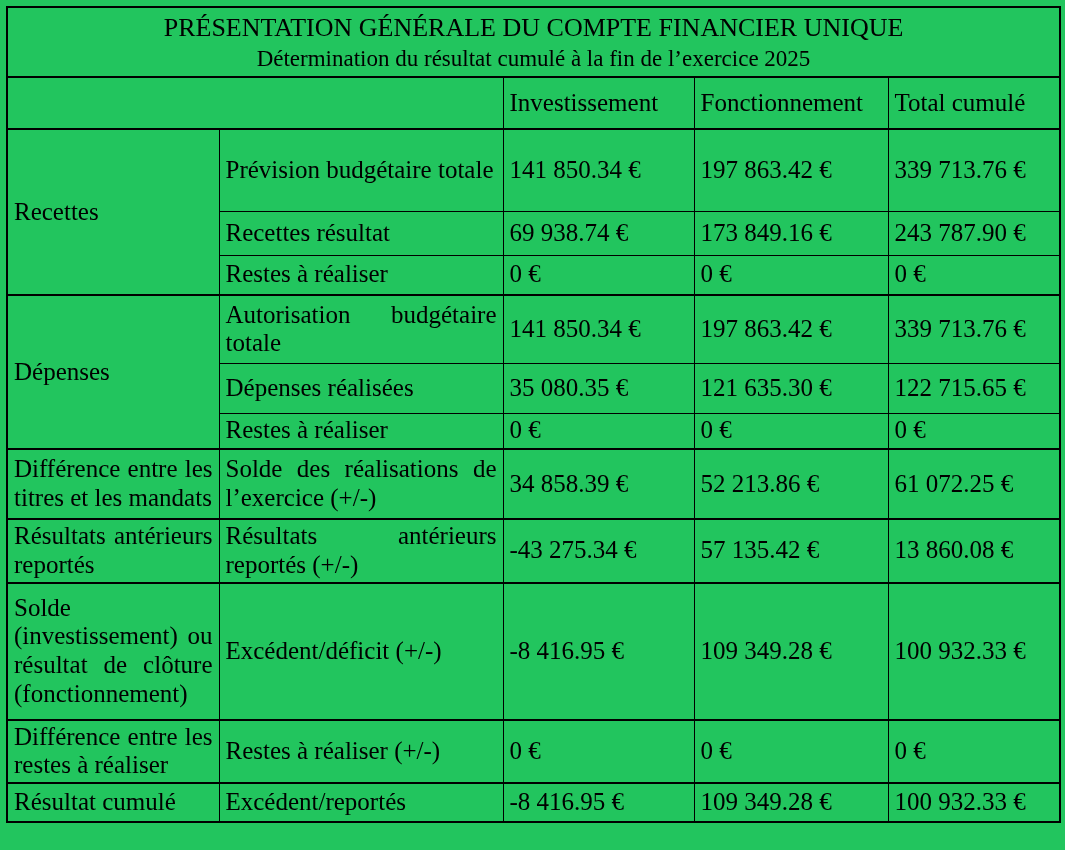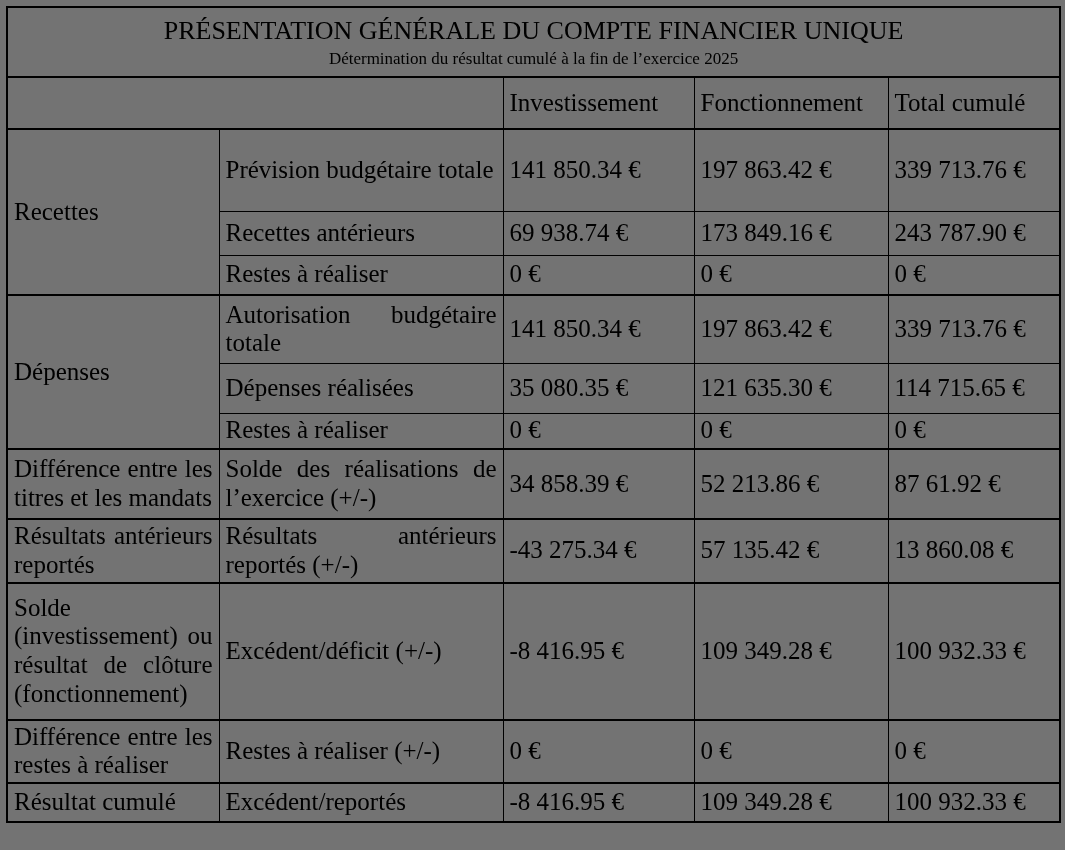--- a/index.html
+++ b/index.html
@@ -6,21 +6,21 @@
     margin: 0;
     padding: 0;
     background: #ffffff;
     color: #000000;
     font-family: "Liberation Serif", "DejaVu Serif", serif;
   }
   .page {
     width: 1065px;
     height: 850px;
     position: relative;
-    background: #737373;
+    background: #22c55e;
     overflow: hidden;
   }
   table.cfu {
     border-collapse: collapse;
     table-layout: fixed;
     width: 1053px;
     margin: 6px 0 0 6px;
     border: 2px solid #000000;
   }
   table.cfu td {
@@ -47,21 +47,21 @@
   tr.r-s2 { height: 60px; }
   tr.r-s3 { height: 137px; }
   tr.r-s4 { height: 59px; }
   tr.r-s5 { height: 39px; }
 
   td.title-cell {
     text-align: center;
     padding: 4px 6px;
   }
   .t1 { font-size: 26px; line-height: 1.3; }
-  .t2 { font-size: 17px; line-height: 1.25; }
+  .t2 { font-size: 23px; line-height: 1.25; }
 
   td.cat, td.lbl { text-align: justify; }
   td.val, td.hdr { text-align: left; }
 </style>
 </head>
 <body>
 
 <div class="page">
   <table class="cfu">
     <colgroup>
@@ -88,21 +88,21 @@
     </tr>
 
     <tr class="r-p1 gs">
       <td rowspan="3" class="cat">Recettes</td>
       <td class="lbl">Prévision budgétaire totale</td>
       <td class="val">141 850.34 €</td>
       <td class="val">197 863.42 €</td>
       <td class="val">339 713.76 €</td>
     </tr>
     <tr class="r-p2">
-      <td class="lbl">Recettes antérieurs</td>
+      <td class="lbl">Recettes résultat</td>
       <td class="val">69 938.74 €</td>
       <td class="val">173 849.16 €</td>
       <td class="val">243 787.90 €</td>
     </tr>
     <tr class="r-p3">
       <td class="lbl">Restes à réaliser</td>
       <td class="val">0 €</td>
       <td class="val">0 €</td>
       <td class="val">0 €</td>
     </tr>
@@ -111,35 +111,35 @@
       <td rowspan="3" class="cat">Dépenses</td>
       <td class="lbl">Autorisation budgétaire totale</td>
       <td class="val">141 850.34 €</td>
       <td class="val">197 863.42 €</td>
       <td class="val">339 713.76 €</td>
     </tr>
     <tr class="r-d2">
       <td class="lbl">Dépenses réalisées</td>
       <td class="val">35 080.35 €</td>
       <td class="val">121 635.30 €</td>
-      <td class="val">114 715.65 €</td>
+      <td class="val">122 715.65 €</td>
     </tr>
     <tr class="r-d3">
       <td class="lbl">Restes à réaliser</td>
       <td class="val">0 €</td>
       <td class="val">0 €</td>
       <td class="val">0 €</td>
     </tr>
 
     <tr class="r-s1 gs">
       <td class="cat">Différence entre les titres et les mandats</td>
       <td class="lbl">Solde des réalisations de l’exercice (+/-)</td>
       <td class="val">34 858.39 €</td>
       <td class="val">52 213.86 €</td>
-      <td class="val">87 61.92 €</td>
+      <td class="val">61 072.25 €</td>
     </tr>
 
     <tr class="r-s2 gs">
       <td class="cat">Résultats antérieurs reportés</td>
       <td class="lbl">Résultats antérieurs reportés (+/-)</td>
       <td class="val">-43 275.34 €</td>
       <td class="val">57 135.42 €</td>
       <td class="val">13 860.08 €</td>
     </tr>
 

